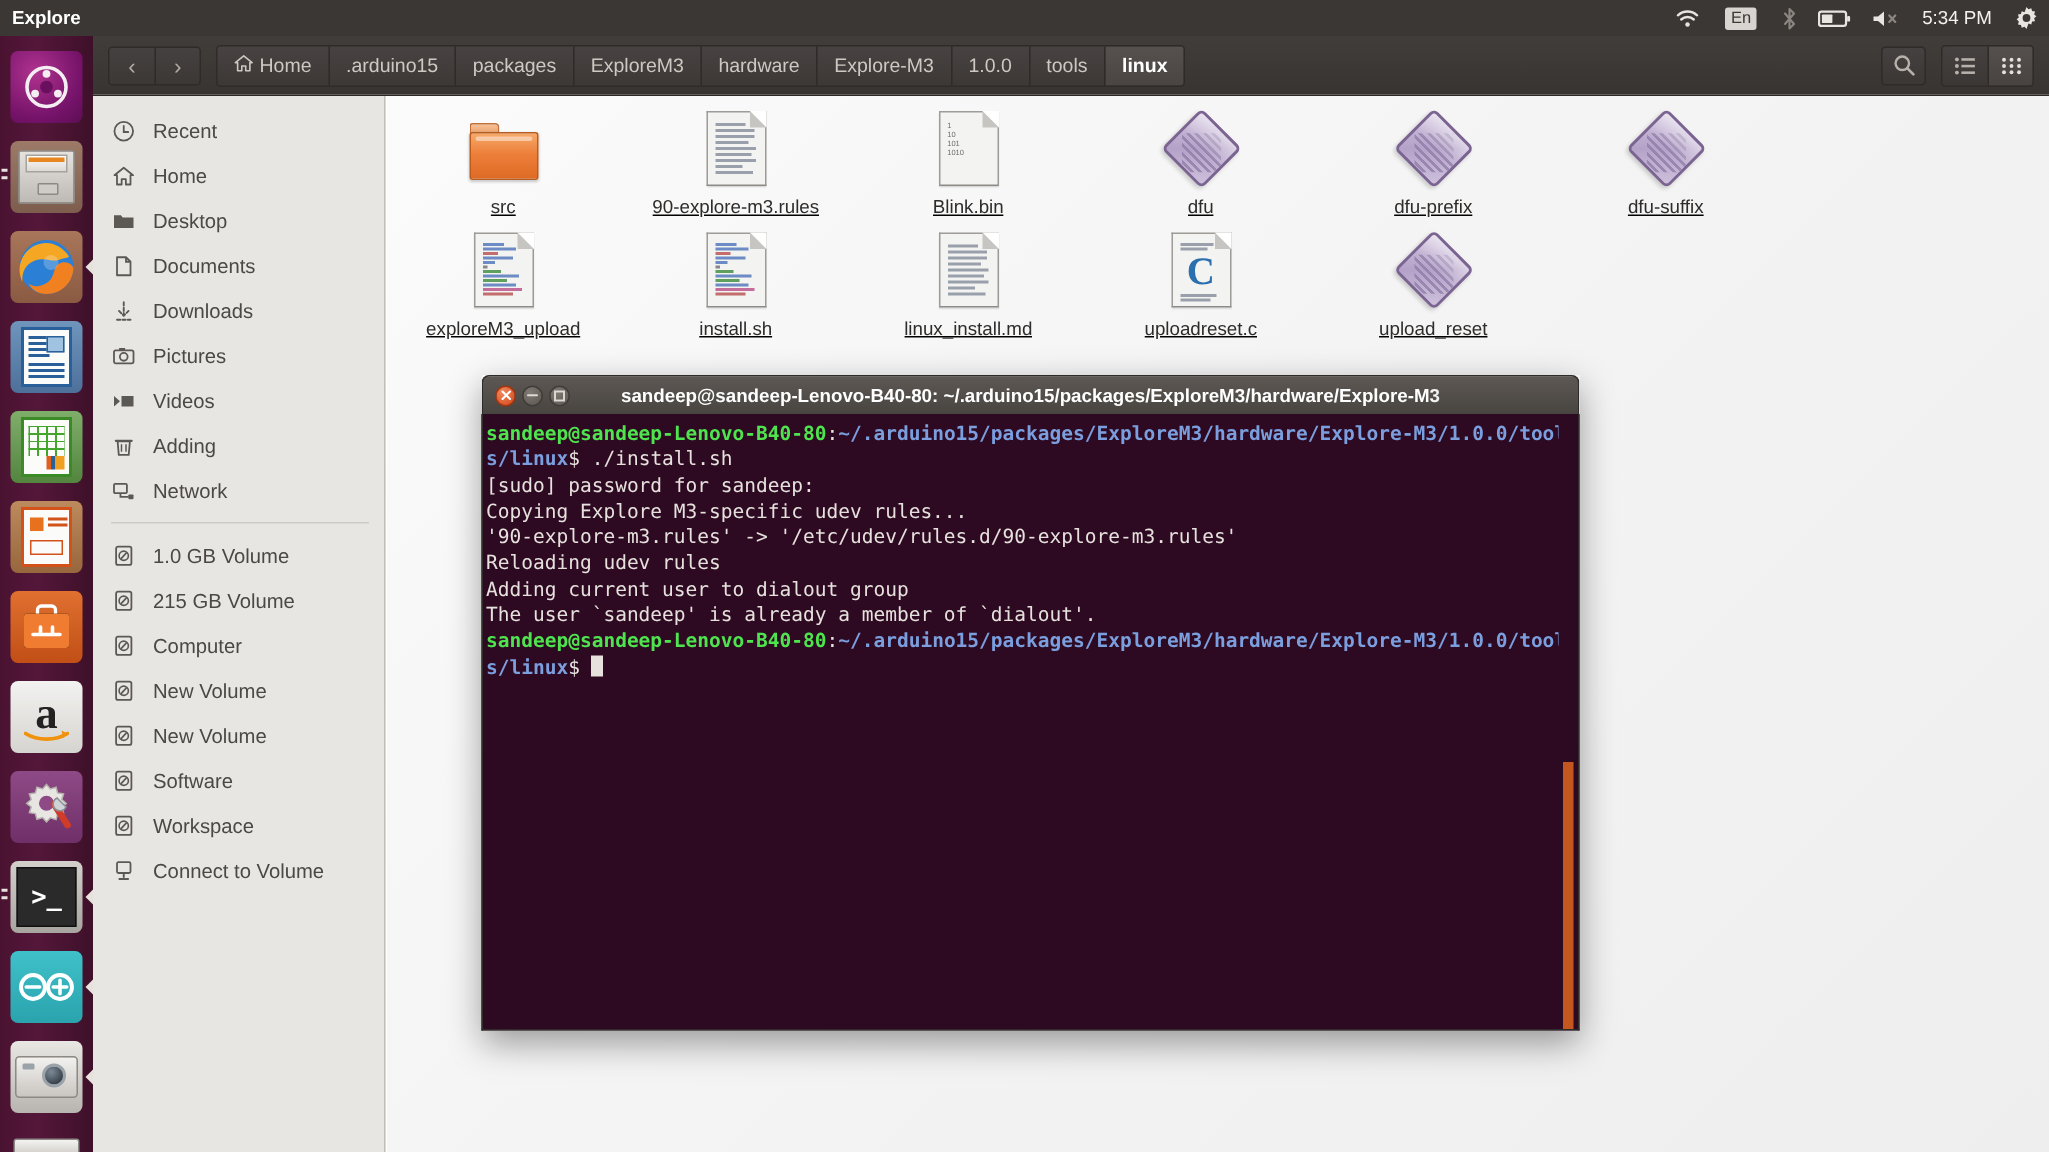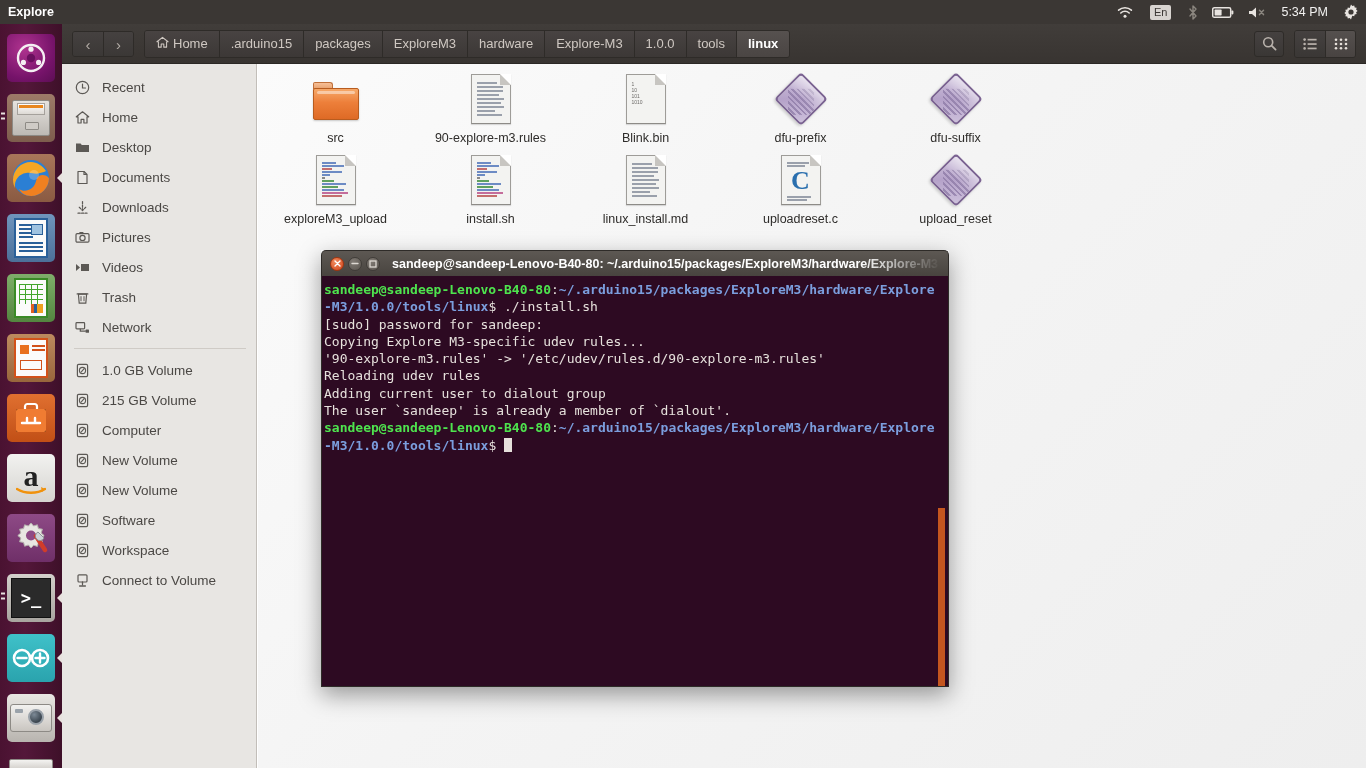--- a/index.html
+++ b/index.html
@@ -87,21 +87,21 @@
   .side-item .sicon{ width:17px; height:17px; display:flex; align-items:center; justify-content:center;
                      color:#5c5955; flex:0 0 17px;}
   .side-sep{ height:1px; background:#cfcbc6; margin:6px 10px 6px 12px; }
 
   
   #fm-content{
     position:absolute; top:40px; left:196px; width:1108px; height:704px;
     background:linear-gradient(135deg,#fbfbfb 0%, #f4f4f4 45%, #eeeeee 100%);
   }
   .file-row{ display:flex; }
-  .file-cell{ width:155px; padding-top:10px; display:flex; flex-direction:column; align-items:center; }
+  .file-cell{ width:155px; padding-top:10px; display:flex; flex-direction:column; align-items:center;text-decoration:underline; }
   .file-label{ font-size:12.5px; color:#2e2c2a; margin-top:5px; text-align:center;
                max-width:150px; white-space:nowrap; overflow:hidden; }
   .ficon{ width:52px; height:52px; position:relative; }
 
   
   .sheet{
     width:40px;height:50px;margin:0 auto;position:relative;
     background:#f3f3f1;border:1px solid #9e9c98;border-bottom-color:#8d8b87;
     box-shadow:0 1px 1px rgba(0,0,0,.13);
   }
@@ -144,21 +144,21 @@
      background:linear-gradient(to bottom,#f7bf96,#e8a36f);border-radius:2px 3px 0 0;
      border:1px solid #c0703a;border-bottom:none;}
   .folder .body{ position:absolute;top:6px;left:0;width:46px;height:32px;border-radius:2px;
      background:linear-gradient(to bottom,#f6a96a 0%, #ed7f3a 45%, #de6a25 100%);
      border:1px solid #b85c1f; box-shadow:0 1px 2px rgba(0,0,0,.2);}
   .folder .body::before{content:"";position:absolute;top:2px;left:3px;right:3px;height:3px;
      background:rgba(255,255,255,.45);border-radius:2px;}
 
   
   #terminal{
-    position:absolute; left:321px; top:250px; width:628px; height:437px;
+    position:absolute; left:321px; top:250px; width:732px; height:437px;
     box-shadow:0 8px 22px rgba(0,0,0,.38);
     z-index:40;
   }
   #term-title{
     height:26px; width:100%;
     background:linear-gradient(to bottom,#5d5853,#48443f);
     border-top-left-radius:5px; border-top-right-radius:5px;
     display:flex; align-items:center; padding-left:8px; position:relative; overflow:hidden;
     border:1px solid #2e2b28; border-bottom:none;
   }
@@ -540,21 +540,21 @@
       </div>
 
     <div class="side-item">
       <span class="sicon">
           <svg width="15" height="15" viewBox="0 0 15 15">
             <path d="M3.4 4.2h8.2l-.8 9H4.2z" fill="none" stroke="#5c5955" stroke-width="1.2"></path>
             <path d="M2.2 3.9h10.6" stroke="#5c5955" stroke-width="1.4" stroke-linecap="round"></path>
             <path d="M6 6.2v5M9 6.2v5" stroke="#5c5955" stroke-width="1"></path>
           </svg>
         </span>
-      <span>Trash</span>
+      <span>Adding</span>
       </div>
 
     <div class="side-item">
       <span class="sicon">
           <svg width="15" height="15" viewBox="0 0 15 15">
             <rect x="1" y="2.6" width="8.6" height="6.2" rx="0.8" fill="none" stroke="#5c5955" stroke-width="1.2"></rect>
             <path d="M5.3 8.8v2.4h5.5" fill="none" stroke="#5c5955" stroke-width="1.2"></path>
             <rect x="10.6" y="9.6" width="3.4" height="3.2" rx="0.6" fill="#5c5955"></rect>
           </svg>
         </span>
@@ -684,20 +684,26 @@
 
       <div class="file-cell">
         <div class="ficon">
           <div class="sheet">
               <div class="bits">1<br>10<br>101<br>1010</div>
             </div>
         </div>
         <div class="file-label">Blink.bin</div>
       </div>
 
+      <div class="file-cell">
+        <div class="ficon">
+            <div class="diamond"></div>
+          </div>
+        <div class="file-label">dfu</div>
+      </div>
 
       <div class="file-cell">
         <div class="ficon">
             <div class="diamond"></div>
           </div>
         <div class="file-label">dfu-prefix</div>
       </div>
 
       <div class="file-cell">
         <div class="ficon">

